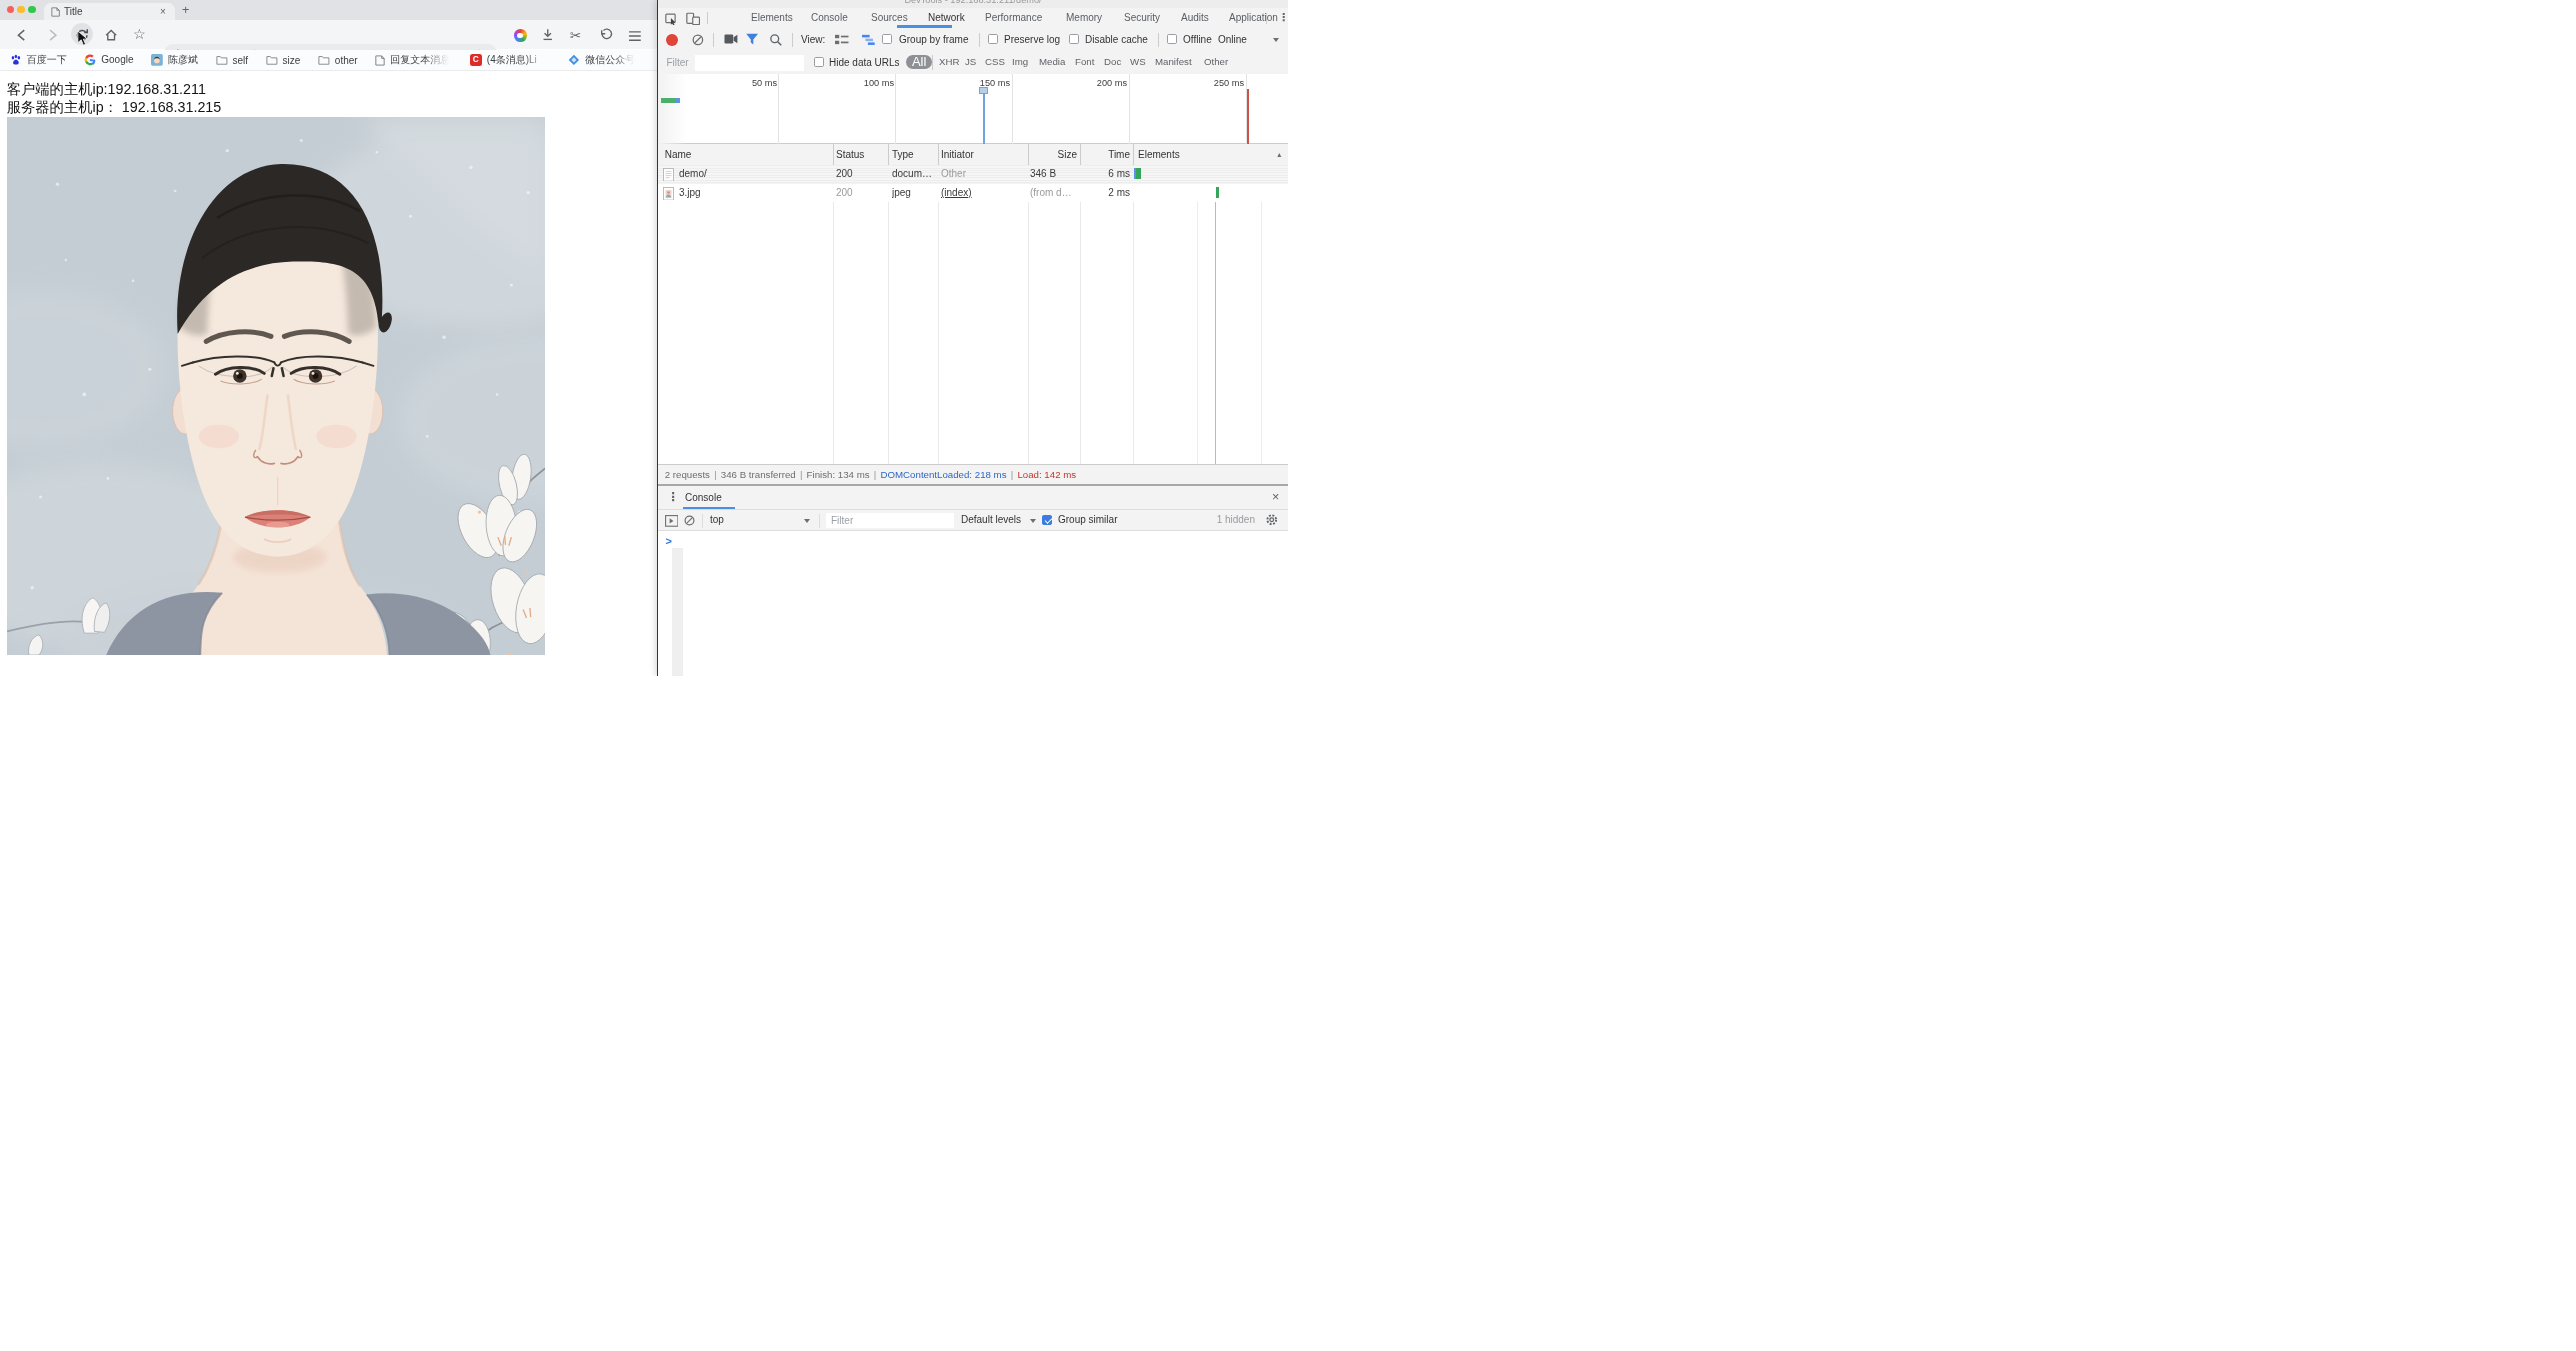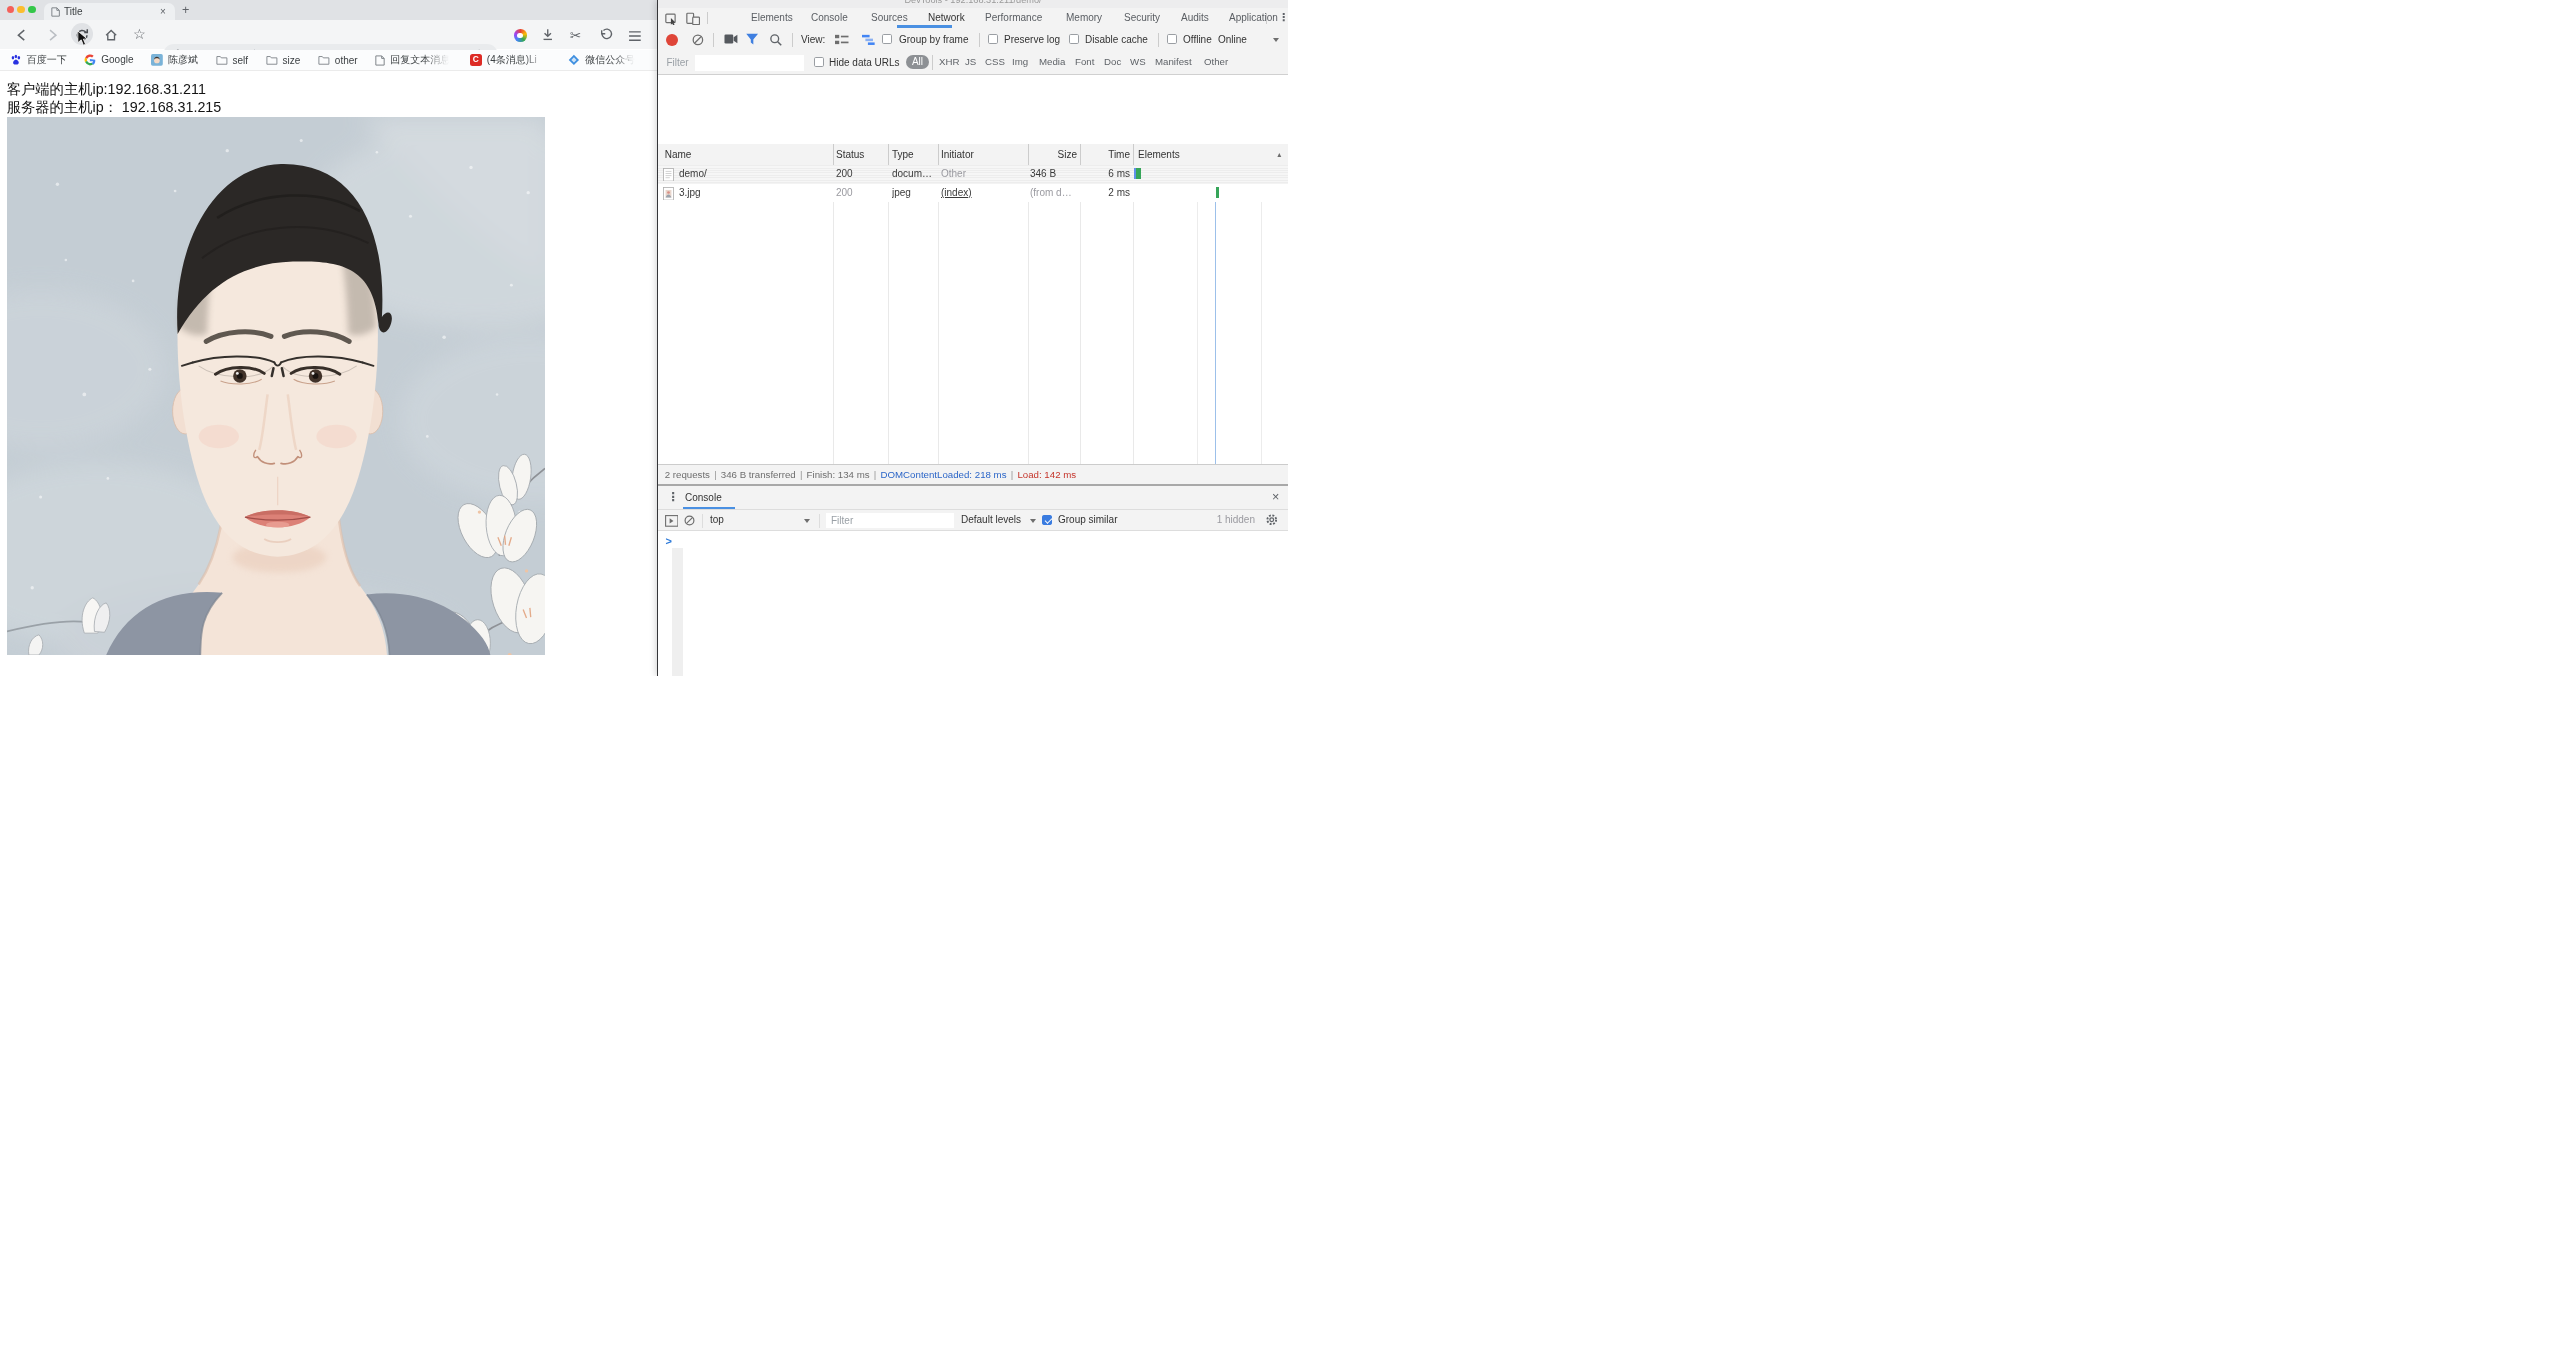--- a/index.html
+++ b/index.html
@@ -451,33 +451,51 @@
     <span class="r cb" style="left:509px;top:34px"></span>
     <span class="r ntlabel" style="left:525px">Offline</span>
     <span class="r ntlabel" style="left:560px">Online</span>
     <span class="r caret" style="left:615px;top:38px"></span>
 
     <div class="r bar" style="top:51px;height:23px;border-bottom:0.8px solid #d0d0d0"></div>
     <span class="r" style="left:8.4px;top:51px;height:23px;line-height:23px;font-size:10px;color:#9aa0a6">Filter</span>
     <div class="r" style="left:37px;top:55px;width:109px;height:16px;background:#fff"></div>
     <span class="r cb" style="left:156px;top:57px"></span>
     <span class="r" style="left:171px;top:51px;height:23px;line-height:23px;font-size:10px;color:#333">Hide data URLs</span>
-    <span class="r" style="left:248px;top:55px;padding:0 5.9px;height:14.3px;line-height:14.3px;font-size:10px;color:#fff;background:#8d9094;border-radius:7.6px">All</span>
+    <span class="r" style="left:248px;top:55px;padding:0 5.9px;height:14.3px;line-height:14.3px;font-size:13px;color:#fff;background:#8d9094;border-radius:7.6px">All</span>
     <div class="r" style="left:274px;top:55px;width:0.8px;height:15px;background:#ccc"></div>
     <span class="r pill" style="left:281px;top:55px">XHR</span>
     <span class="r pill" style="left:307px;top:55px">JS</span>
     <span class="r pill" style="left:327px;top:55px">CSS</span>
     <span class="r pill" style="left:354px;top:55px">Img</span>
     <span class="r pill" style="left:381px;top:55px">Media</span>
     <span class="r pill" style="left:417px;top:55px">Font</span>
     <span class="r pill" style="left:446px;top:55px">Doc</span>
     <span class="r pill" style="left:472px;top:55px">WS</span>
     <span class="r pill" style="left:497px;top:55px">Manifest</span>
     <span class="r pill" style="left:546px;top:55px">Other</span>
 
+    <div class="r" style="left:0;top:74px;width:630px;height:70px;background:#fff;border-bottom:0.8px solid #ccc;box-sizing:border-box">
+      <div class="r gridv" style="left:120px;top:0;height:70px"></div>
+      <div class="r gridv" style="left:237px;top:0;height:70px"></div>
+      <div class="r gridv" style="left:354px;top:0;height:70px"></div>
+      <div class="r gridv" style="left:471px;top:0;height:70px"></div>
+      <div class="r gridv" style="left:588px;top:0;height:70px"></div>
+      <div class="r" style="left:0;top:0;width:29px;height:70px;background:linear-gradient(90deg,#f2f2f2,rgba(255,255,255,0))"></div>
+      <span class="r tick" style="left:60px;top:4.2px">50 ms</span>
+      <span class="r tick" style="left:177px;top:4.2px">100 ms</span>
+      <span class="r tick" style="left:293px;top:4.2px">150 ms</span>
+      <span class="r tick" style="left:410px;top:4.2px">200 ms</span>
+      <span class="r tick" style="left:527px;top:4.2px">250 ms</span>
+      <div class="r" style="left:3.4px;top:23.5px;width:14.3px;height:5px;background:#4db06a"></div>
+      <div class="r" style="left:17.7px;top:23.5px;width:4.2px;height:5px;background:#5e94e4"></div>
+      <div class="r" style="left:321px;top:12.6px;width:6.7px;height:5.9px;background:#b8cfe8;border:0.8px solid #7ba3cc"></div>
+      <div class="r" style="left:325px;top:18.5px;width:1.7px;height:51px;background:#6fa3df"></div>
+      <div class="r" style="left:589px;top:15px;width:1.7px;height:55px;background:#cd5247"></div>
+    </div>
 
     <div class="r bar" style="top:144px;height:21px;border-bottom:0.8px solid #ccc"></div>
     <span class="r hdr" style="left:6.7px;top:144px">Name</span>
     <span class="r hdr" style="left:178px;top:144px">Status</span>
     <span class="r hdr" style="left:234px;top:144px">Type</span>
     <span class="r hdr" style="left:283px;top:144px">Initiator</span>
     <span class="r hdr" style="left:372px;top:144px;width:47px;text-align:right">Size</span>
     <span class="r hdr" style="left:425px;top:144px;width:47px;text-align:right">Time</span>
     <span class="r hdr" style="left:480px;top:144px">Elements</span>
     <span class="r" style="left:618px;top:144px;font-size:6.7px;color:#6e6e6e;line-height:21px">▲</span>

